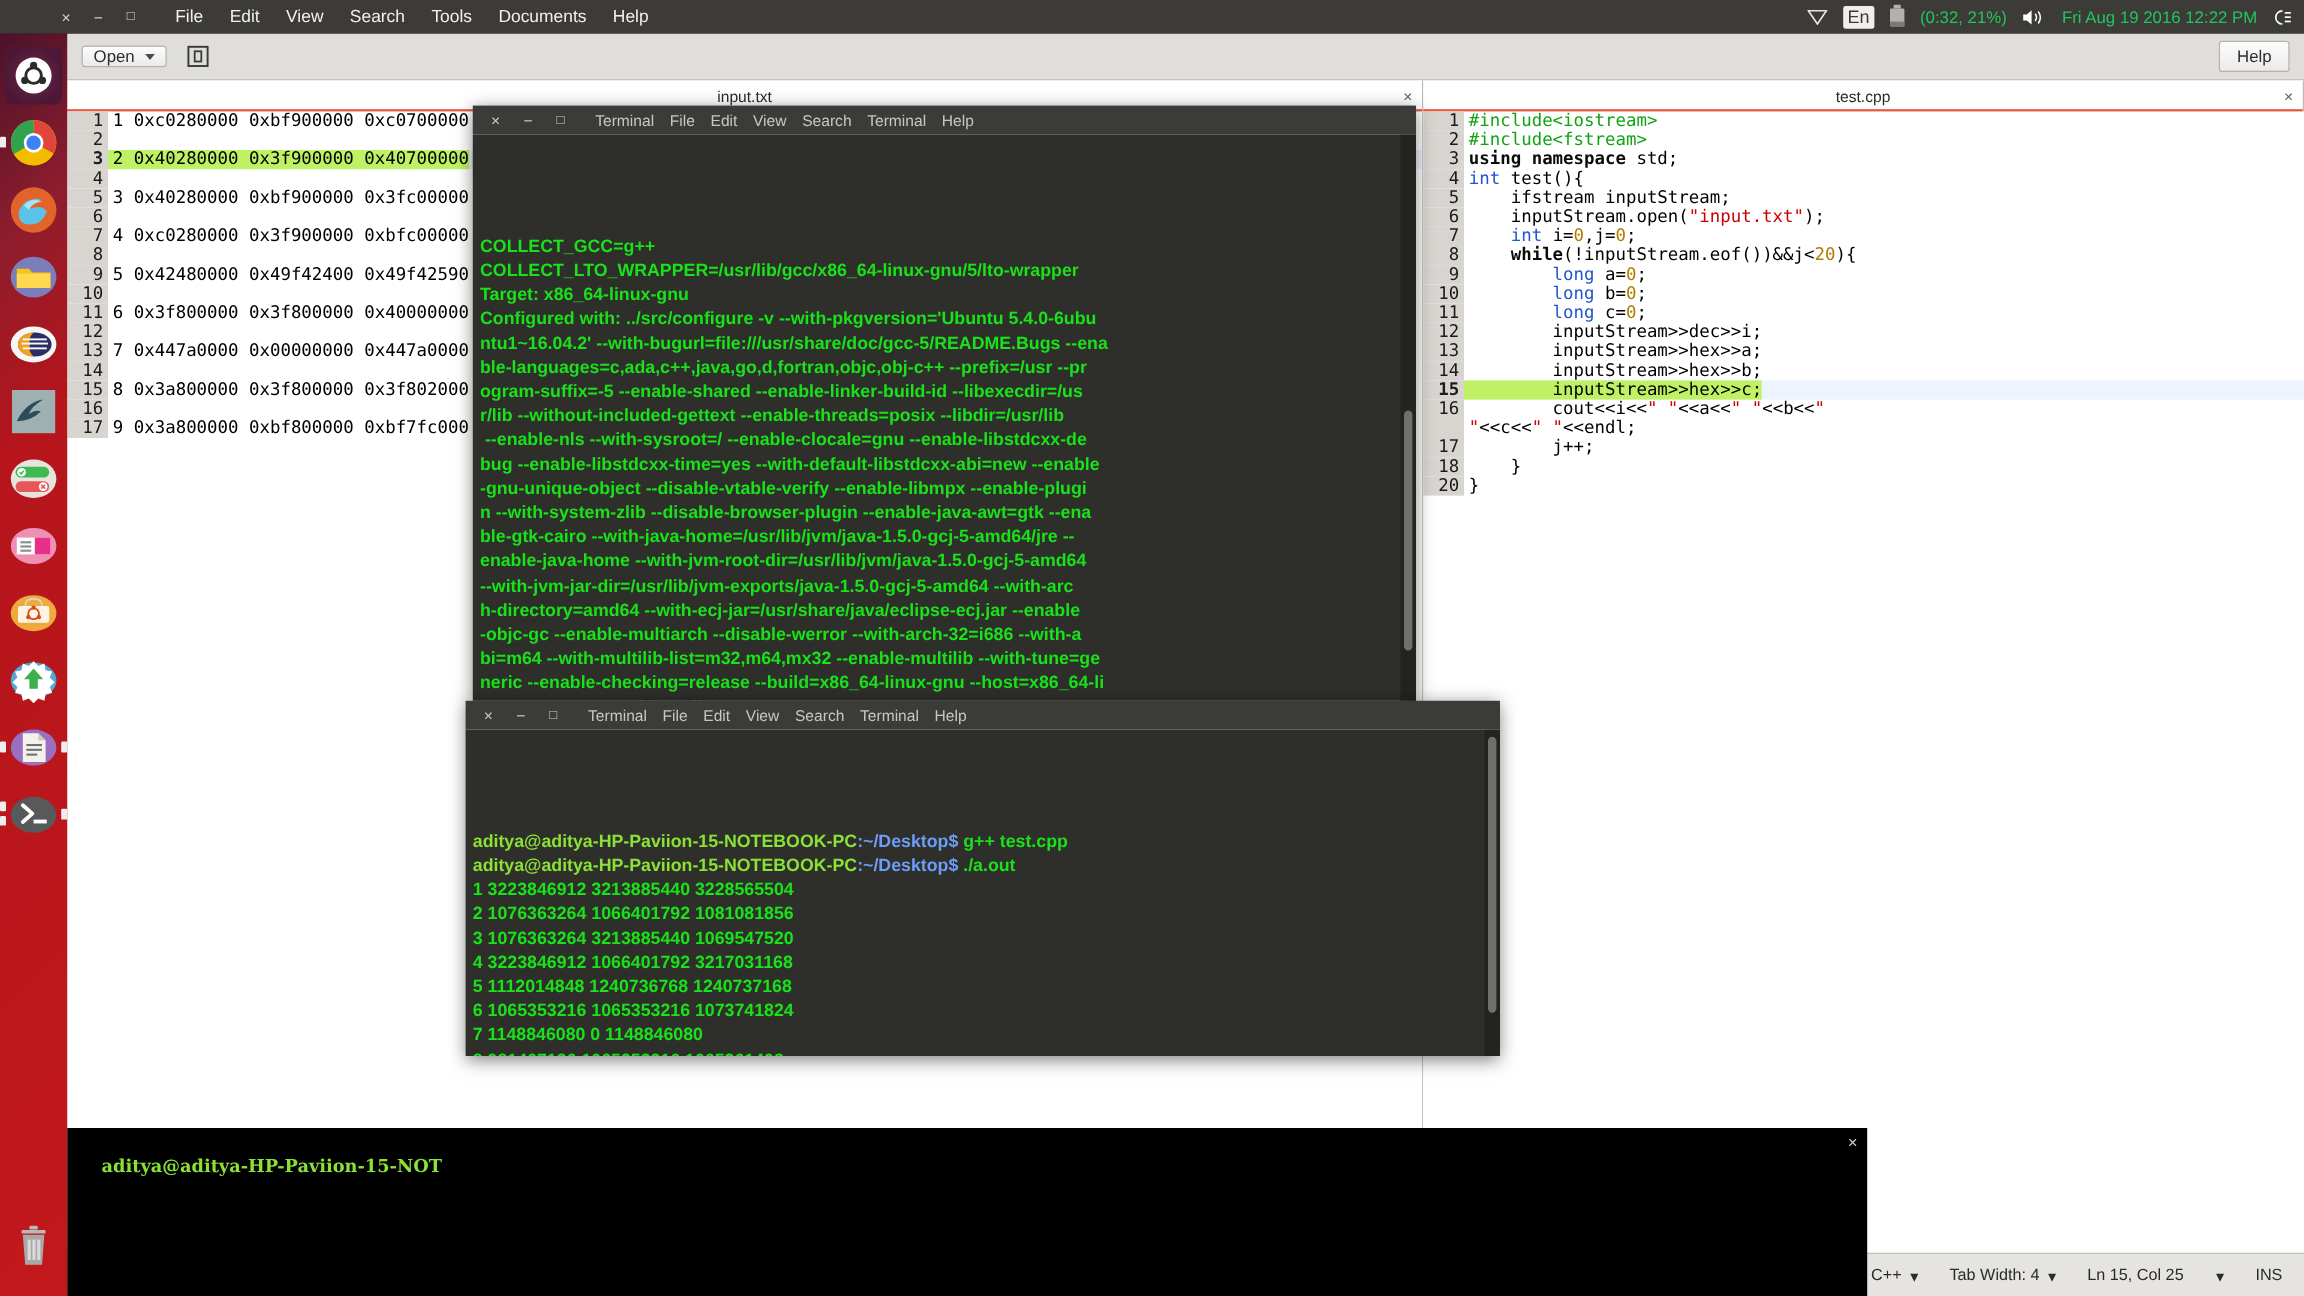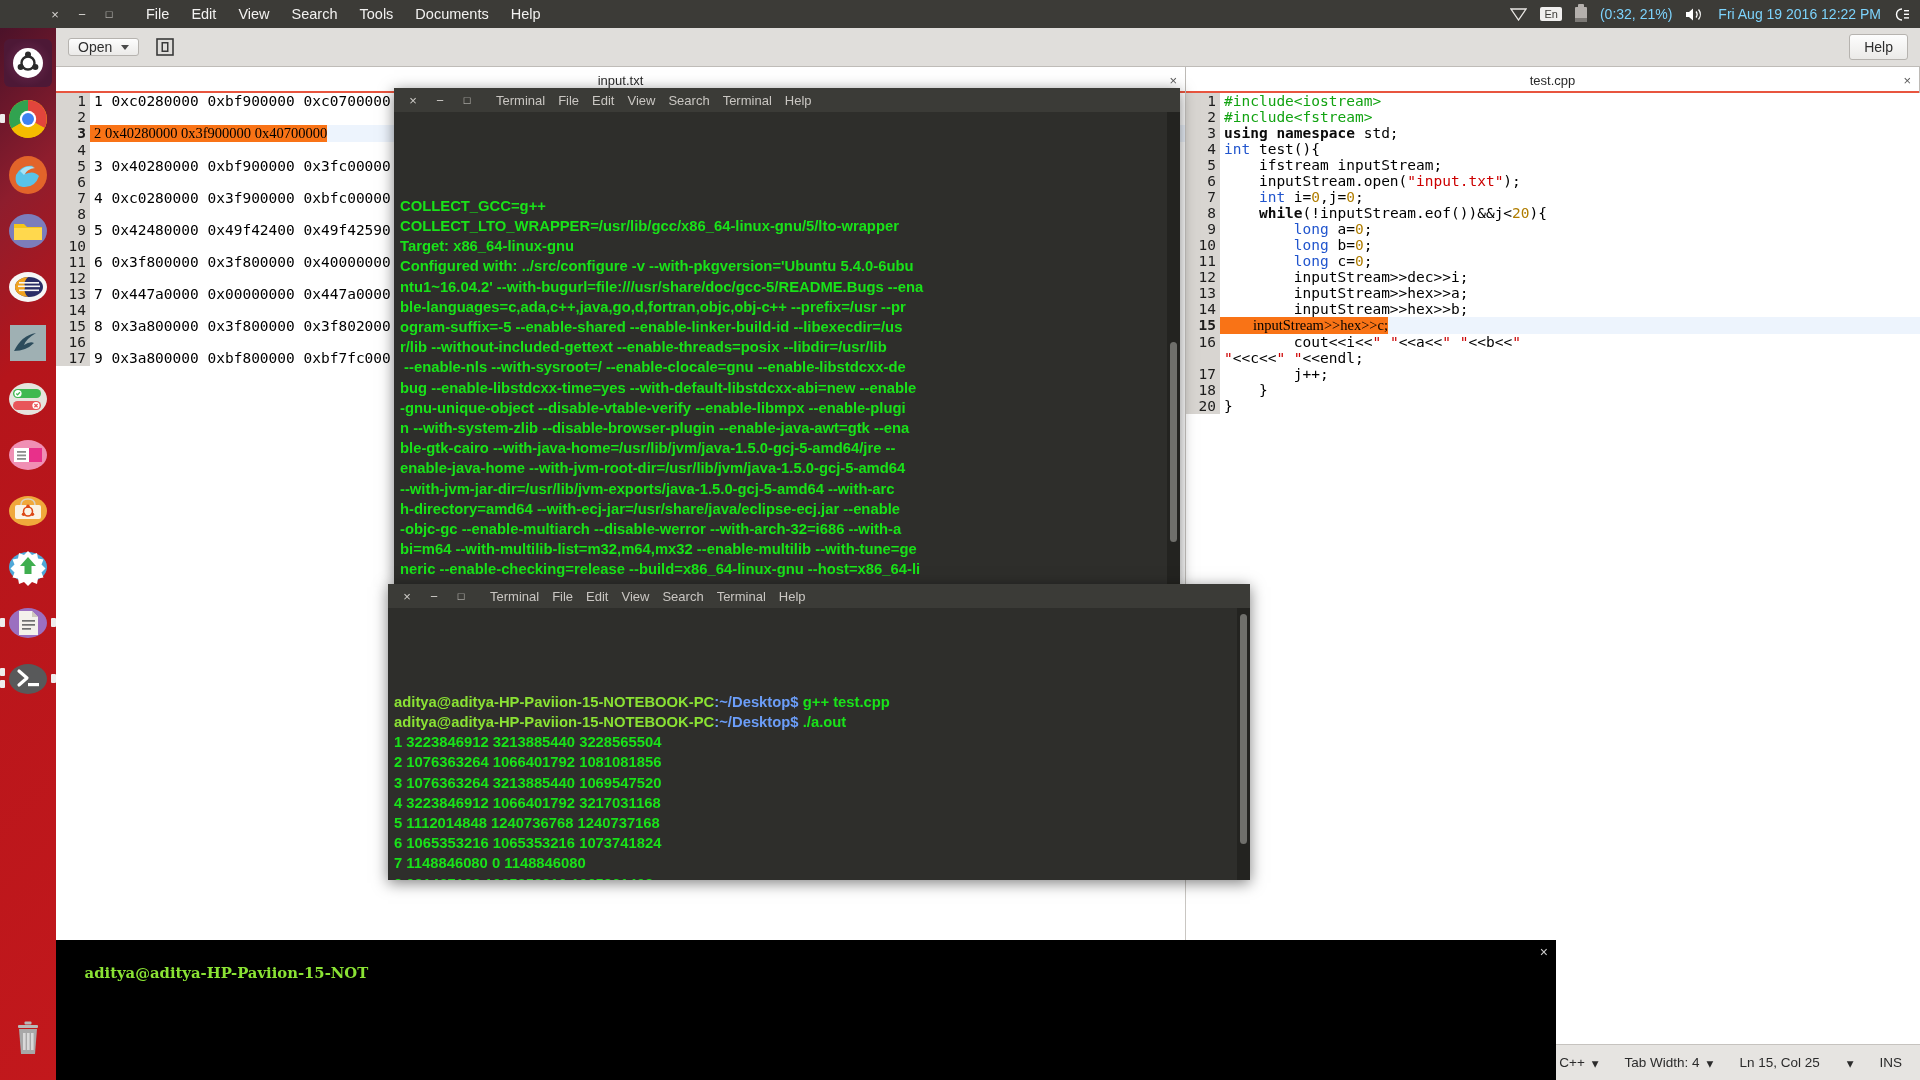--- a/index.html
+++ b/index.html
@@ -22,23 +22,23 @@
     color: #f2f1f0;
     font-size: 14.5px;
   }
   .win-ctrl { display: flex; align-items: center; gap: 13px; margin-left: 48px; }
   .wc { width: 14px; height: 14px; display:flex; align-items:center; justify-content:center;
         color:#d8d5d2; font-size: 13px; line-height: 1; }
   .wc.sq { font-size: 11px; }
   #app-menu { display: flex; align-items: center; gap: 22px; margin-left: 30px; }
   #app-menu > span { cursor: default; }
   #tray { margin-left: auto; display: flex; align-items: center; gap: 13px; margin-right: 10px; }
-  #tray .itm { display: flex; align-items: center; color: #7dd3fc; font-size: 14px; }
+  #tray .itm { display: flex; align-items: center; color: #22c55e; font-size: 14px; }
   .kbd-badge {
-    background: #f0efee; color: #3c3b37; font-size: 11px;
+    background: #f0efee; color: #3c3b37; font-size: 15px;
     padding: 1px 4px; border-radius: 2px; font-weight: 500;
   }
   .batt-icon { width: 12px; height: 15px; background: #b4b0ac; border-radius: 1px; position: relative; }
   .batt-icon::after { content:""; position:absolute; left:0; bottom:0; width:12px; height:4px; background:#7d7a76; }
   .batt-icon::before { content:""; position:absolute; left:3px; top:-3px; width:6px; height:3px; background:#b4b0ac; border-radius:1px 1px 0 0;}
 
   
   #launcher {
     position: absolute; top: 28px; left: 0;
     width: 56px; height: 1052px;
@@ -103,21 +103,21 @@
   #panes { position:absolute; top:65px; left:0; right:0; bottom:36px; display:flex; }
   .pane { position:relative; background:#ffffff; overflow:hidden; }
   .gutter-row { display:flex; }
   .lno {
     width: 34px; min-width:34px; text-align: right; padding-right: 4px;
     background: #d8d5d1; color: #1c1c1c; font-size: 14.5px;
     font-family: "DejaVu Sans Mono", monospace;
   }
   .ltxt { padding-left: 4px; font-size: 14.5px; font-family:"DejaVu Sans Mono", monospace; white-space: pre; color:#000; }
   .hl-row .lno { font-weight: bold; }
-  .hl-row .ltxt { background: #f97316; font-family: Liberation Serif, serif; }
+  .hl-row .ltxt { background: #bef264; }
   .hl-row { background: #edf4fd; }
 
   
   .t-pre { color:#12a312; }
   .t-kw  { color:#0b0b0b; font-weight:bold; }
   .t-type{ color:#2155cd; }
   .t-str { color:#cc0000; }
   .t-num { color:#b07d00; }
   .t-plain{ color:#000; }
 

